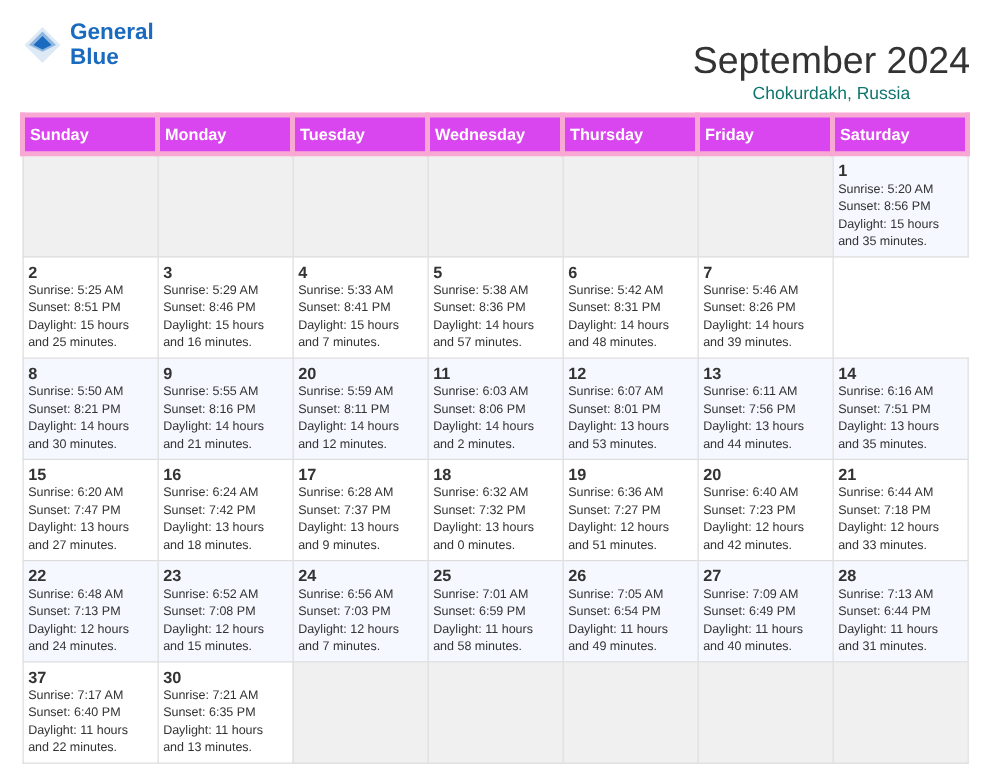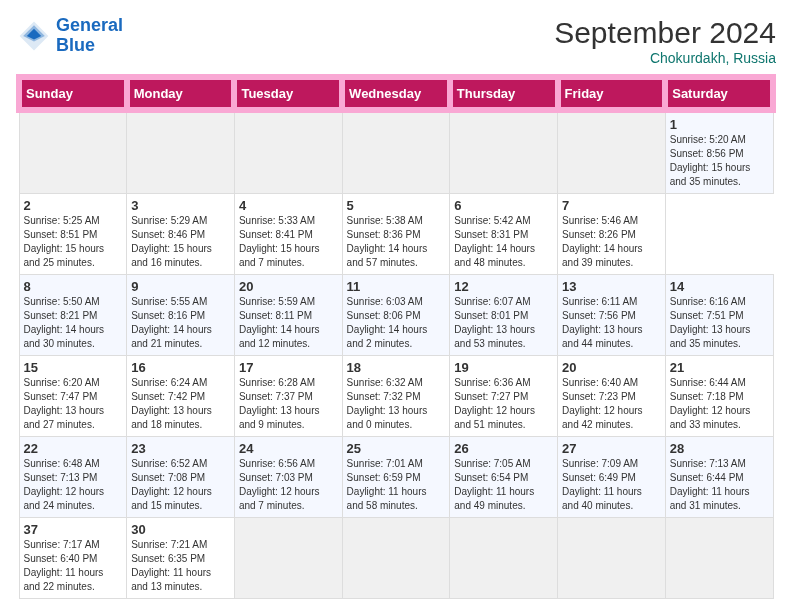--- a/index.html
+++ b/index.html
@@ -29,44 +29,45 @@
       line-height: 1.1;
     }
     .logo-text span {
       color: #1a6abf;
     }
     .logo-icon {
       width: 36px;
       height: 36px;
     }
     .title-block {
-      text-align: right;
+      text-align: center;
+      margin-top: 16px;
     }
     .main-title {
       font-size: 30px;
       font-weight: normal;
       color: #333;
     }
     .subtitle {
       font-size: 14px;
       color: #0f766e;
     }
     table {
       width: 100%;
       border-collapse: collapse;
       font-size: 11px;
     }
     thead tr th {
-      background: #be185d;
+      background: #d946ef;
       color: #fff;
       padding: 6px 4px;
       text-align: left;
       font-size: 13px;
       font-weight: bold;
-      border: 6px solid #f9a8d4;
+      border: 4px solid #f9a8d4;
     }
     tbody tr td {
       border: 1px solid #ddd;
       vertical-align: top;
       padding: 4px 4px;
       color: #333;
       background: #fff;
       min-width: 100px;
     }
     tbody tr:nth-child(odd) td {

